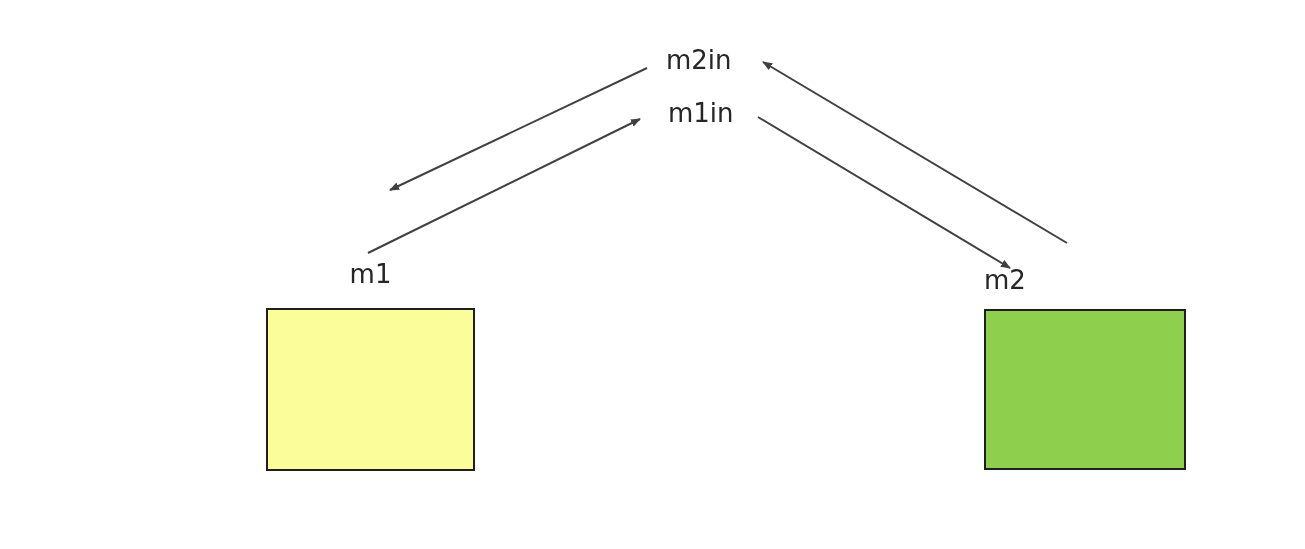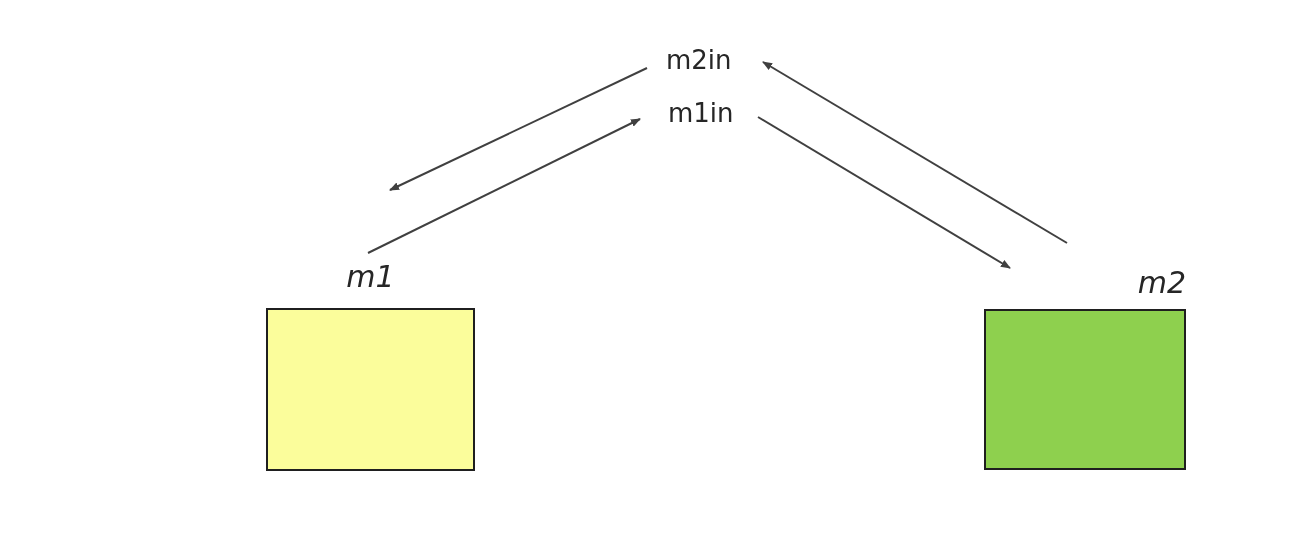--- a/index.html
+++ b/index.html
@@ -30,27 +30,26 @@
   .node-box {
     position: absolute;
     box-sizing: border-box;
     border: 2px solid #1f1f1f;
   }
   .node-box.m1 { left: 266px; top: 308px; width: 209px; height: 163px; }
   .node-box.m2 { left: 984px; top: 309px; width: 202px; height: 161px; }
   .node-label {
     position: absolute;
     color: var(--text-color, #262626);
-    font-size: 30px;
+    font-size: 26px;
     line-height: 1.1;
     white-space: nowrap;
-    font-style: italic;
   }
   .node-label.m1 { left: 266px; top: 260px; width: 209px; text-align: center; }
-  .node-label.m2 { left: 984px; top: 266px; width: 202px; text-align: right; }
+  .node-label.m2 { left: 984px; top: 266px; width: 202px; text-align: left; }
   .port-label {
     position: absolute;
     color: var(--text-color, #262626);
     font-size: 26px;
     line-height: 1.1;
     white-space: nowrap;
   }
   .port-label.m2in { left: 656px; top: 46px; margin-left: 10px; }
   .port-label.m1in { left: 668px; top: 99px; }
 </style>

